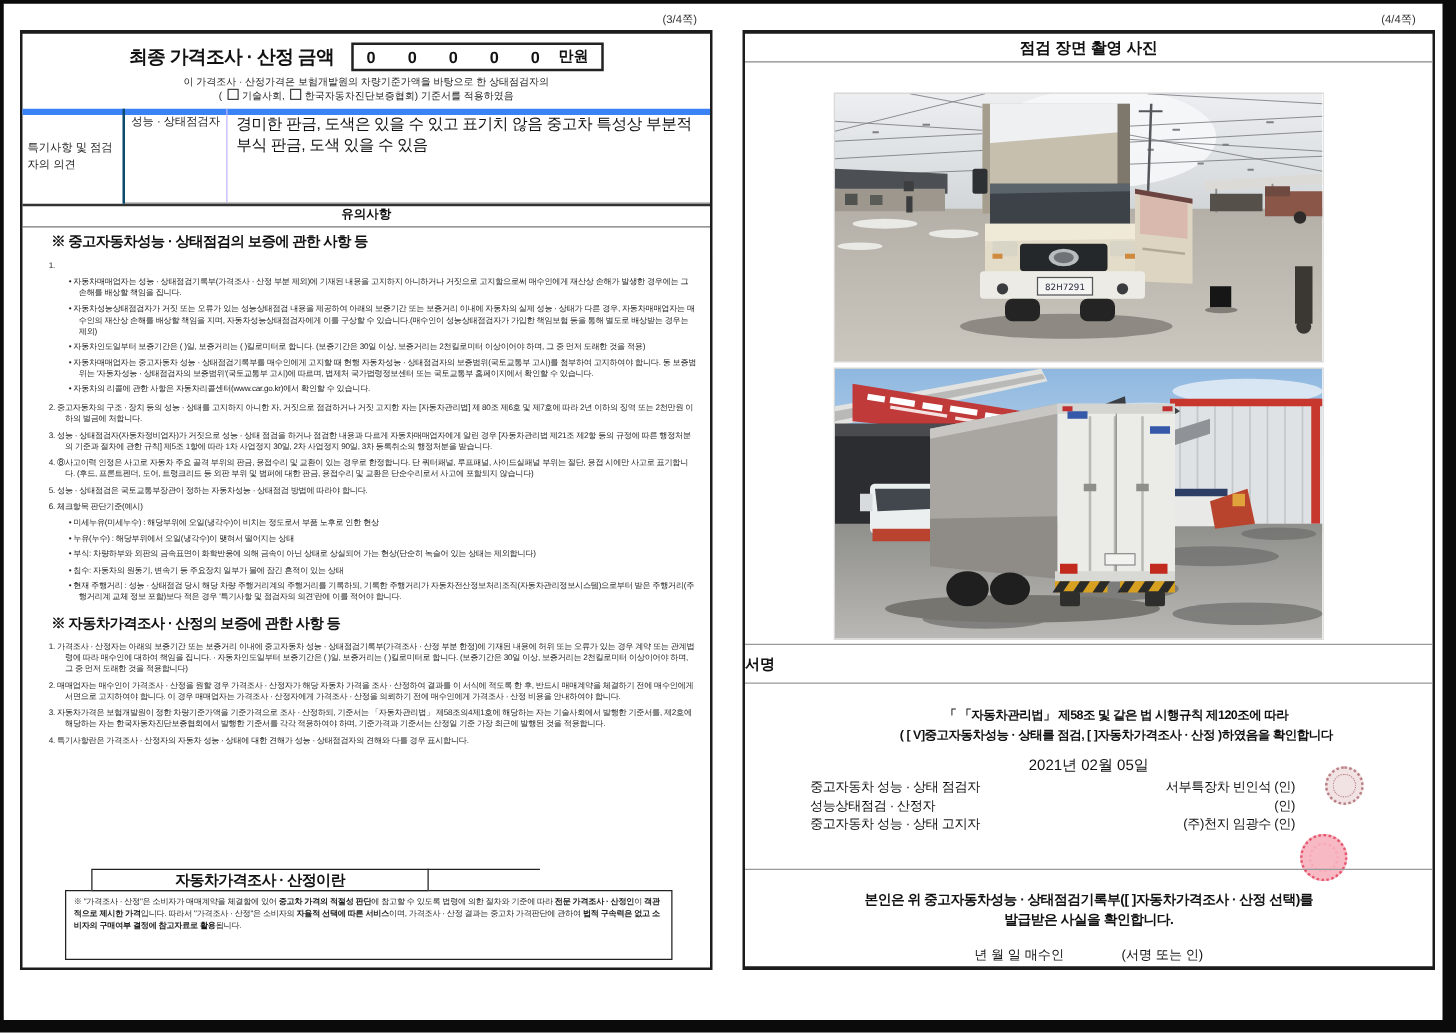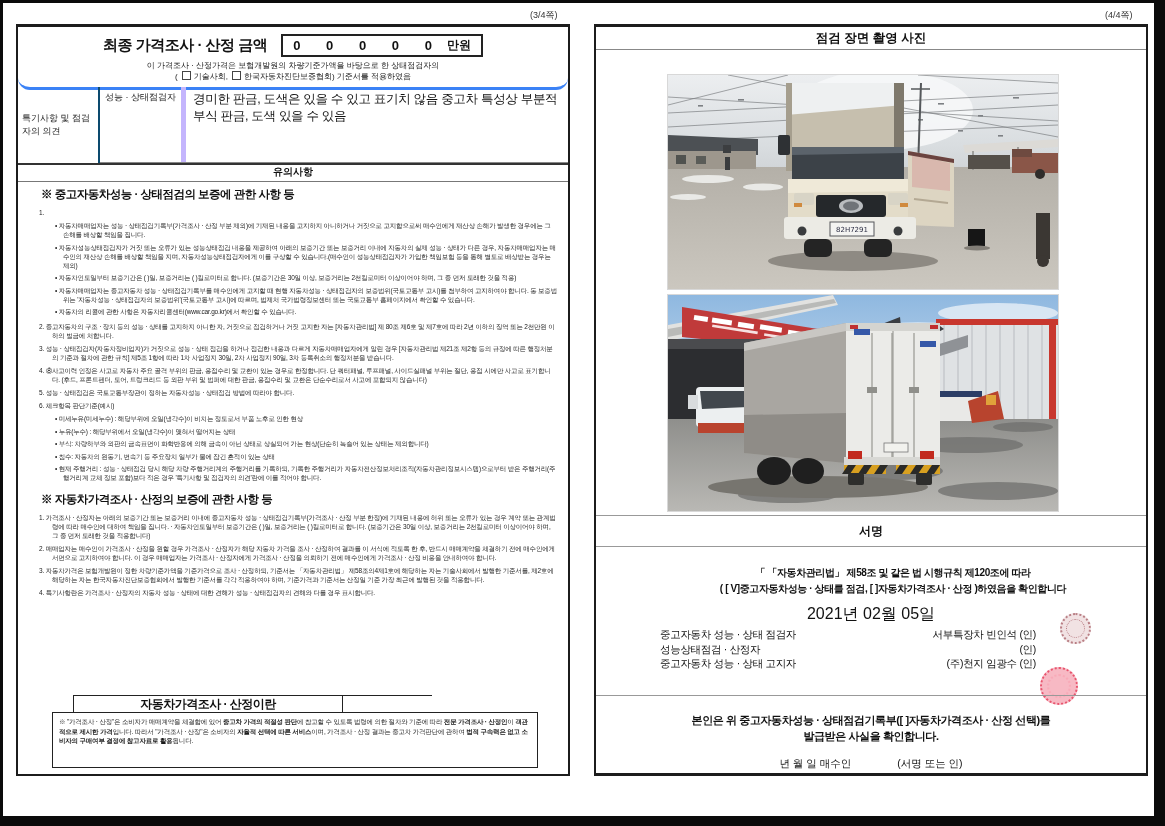--- a/index.html
+++ b/index.html
@@ -5,35 +5,35 @@
   html,body{margin:0;padding:0;}
   body{width:1165px;height:826px;background:#0b0b0b;position:relative;
        font-family:"Liberation Sans", sans-serif;color:#111;}
   .sheet{position:absolute;left:3px;top:3px;width:1151px;height:813px;background:#ffffff;overflow:hidden;}
   .pagemark{position:absolute;font-size:9px;color:#333;}
   .page{position:absolute;top:21px;background:#fff;border:2px solid #1c1c1c;border-top-width:3px;width:554px;height:752px;box-sizing:border-box;}
   .page3{left:13px;}
   .page4{left:591px;border-bottom-width:3px;}
 
   
-  .fp-header{position:absolute;top:0;left:0;right:0;height:60px;border-bottom:3px solid #3b82f6;border-radius:12px;}
+  .fp-header{position:absolute;top:0;left:0;right:0;height:60px;border-bottom:5px solid #3b82f6;}
   .fp-titlerow{display:flex;justify-content:center;align-items:center;gap:14px;margin-top:7px;}
   .fp-title{font-size:15px;font-weight:bold;letter-spacing:-0.5px;}
   .amount-box{border:2px solid #222;padding:1px 10px;font-size:13px;font-weight:bold;display:flex;align-items:center;gap:4px;}
   .amount-digits{letter-spacing:11px;}
   .amount-unit{font-size:12px;}
   .fp-sub{font-size:8px;color:#222;text-align:center;line-height:11px;margin-top:3px;}
   .cb{display:inline-block;width:7px;height:7px;border:1px solid #444;vertical-align:-1px;margin:0 3px 0 4px;background:#fff;}
 
   .opinion{position:absolute;top:60px;left:0;right:0;height:76px;border-bottom:2px solid #333;display:flex;}
   .op-col1{width:72px;border-right:2px solid #0c4a6e;font-size:9px;color:#222;display:flex;align-items:center;padding:0 4px;line-height:13px;}
   .op-col2{flex:1;display:flex;flex-direction:column;}
   .op-row{display:flex;flex:1;}
   .op-row.r1{border-bottom:1px solid #888;flex:1.45;}
-  .op-lab{width:72px;border-right:5px solid #c4b5fd;font-size:9px;color:#222;padding:4px 4px 0 5px;line-height:13px;}
+  .op-lab{width:72px;border-right:1px solid #c4b5fd;font-size:9px;color:#222;padding:4px 4px 0 5px;line-height:13px;}
   .op-val{flex:1;font-size:12.5px;color:#111;padding:4px 6px 0 7px;line-height:17px;letter-spacing:-0.3px;}
 
   .notice-bar{position:absolute;top:136px;left:0;right:0;height:18px;border-bottom:1px solid #777;
               text-align:center;font-size:10px;font-weight:bold;line-height:18px;color:#111;}
 
   .notes{position:absolute;top:154px;left:7px;right:7px;bottom:72px;font-size:6.5px;color:#1b1b1b;line-height:9px;letter-spacing:-0.2px;}
   .sec-head{font-size:11.5px;font-weight:bold;color:#111;margin:9px 0 9px 16px;letter-spacing:-0.5px;}
   .sec-head.second{margin-top:13px;}
   .nitem{margin:0 4px 4px 14px;padding-left:13px;text-indent:-13px;}
   .bul{margin:0 4px 3.5px 30px;padding-left:8px;text-indent:-8px;}
@@ -49,27 +49,27 @@
 
   
   .p4-header{position:absolute;top:0;left:0;right:0;height:22px;border-bottom:1px solid #888;
              text-align:center;font-size:12.5px;font-weight:bold;line-height:22px;}
   .photo{position:absolute;left:72px;width:390px;box-shadow:0 0 0 1px #d8d8d8;}
   .photo1{top:48px;height:214px;}
   .photo2{top:268px;height:216px;}
   .photo svg{display:block;width:100%;height:100%;}
 
   .sign-bar{position:absolute;top:488px;left:0;right:0;height:30px;border-top:1px solid #999;border-bottom:1px solid #999;
-            text-align:center;font-size:12px;font-weight:bold;line-height:30px;}
+            text-align:left;font-size:12px;font-weight:bold;line-height:30px;}
   .sign-block{position:absolute;top:518px;left:0;right:0;height:150px;}
   .law{text-align:center;font-size:10px;font-weight:bold;line-height:16px;letter-spacing:-0.4px;padding-left:44px;}
   .law.first{margin-top:20px;}
-  .sign-date{text-align:center;font-size:16px;margin-top:7px;}
+  .sign-date{text-align:center;font-size:12px;margin-top:7px;}
   .sig-rows{margin-top:2px;}
-  .sig-row{display:flex;font-size:10.5px;line-height:14.5px;padding-left:12px;}
+  .sig-row{display:flex;font-size:10.5px;line-height:14.5px;}
   .sig-lab{width:300px;padding-left:52px;box-sizing:border-box;letter-spacing:-0.3px;}
   .sig-val{flex:1;text-align:right;padding-right:110px;letter-spacing:-0.3px;}
   .stamp{position:absolute;border-radius:50%;}
   .stamp1{left:464px;top:68px;width:27px;height:27px;border:2px dotted #b97f85;background:rgba(200,140,145,0.25);}
   .stamp1::after{content:"";position:absolute;inset:4px;border-radius:50%;border:1.5px dotted #b97f85;}
   .stamp2{left:444px;top:122px;width:34px;height:34px;border:2px dotted #e8556e;background:rgba(238,100,125,0.45);}
   .stamp2::after{content:"";position:absolute;inset:5px;border-radius:50%;border:2px dotted #f8aab8;}
 
   .divider{position:absolute;top:668px;left:0;right:0;border-top:1px solid #999;}
   .buyer{position:absolute;top:668px;left:0;right:0;bottom:0;}

